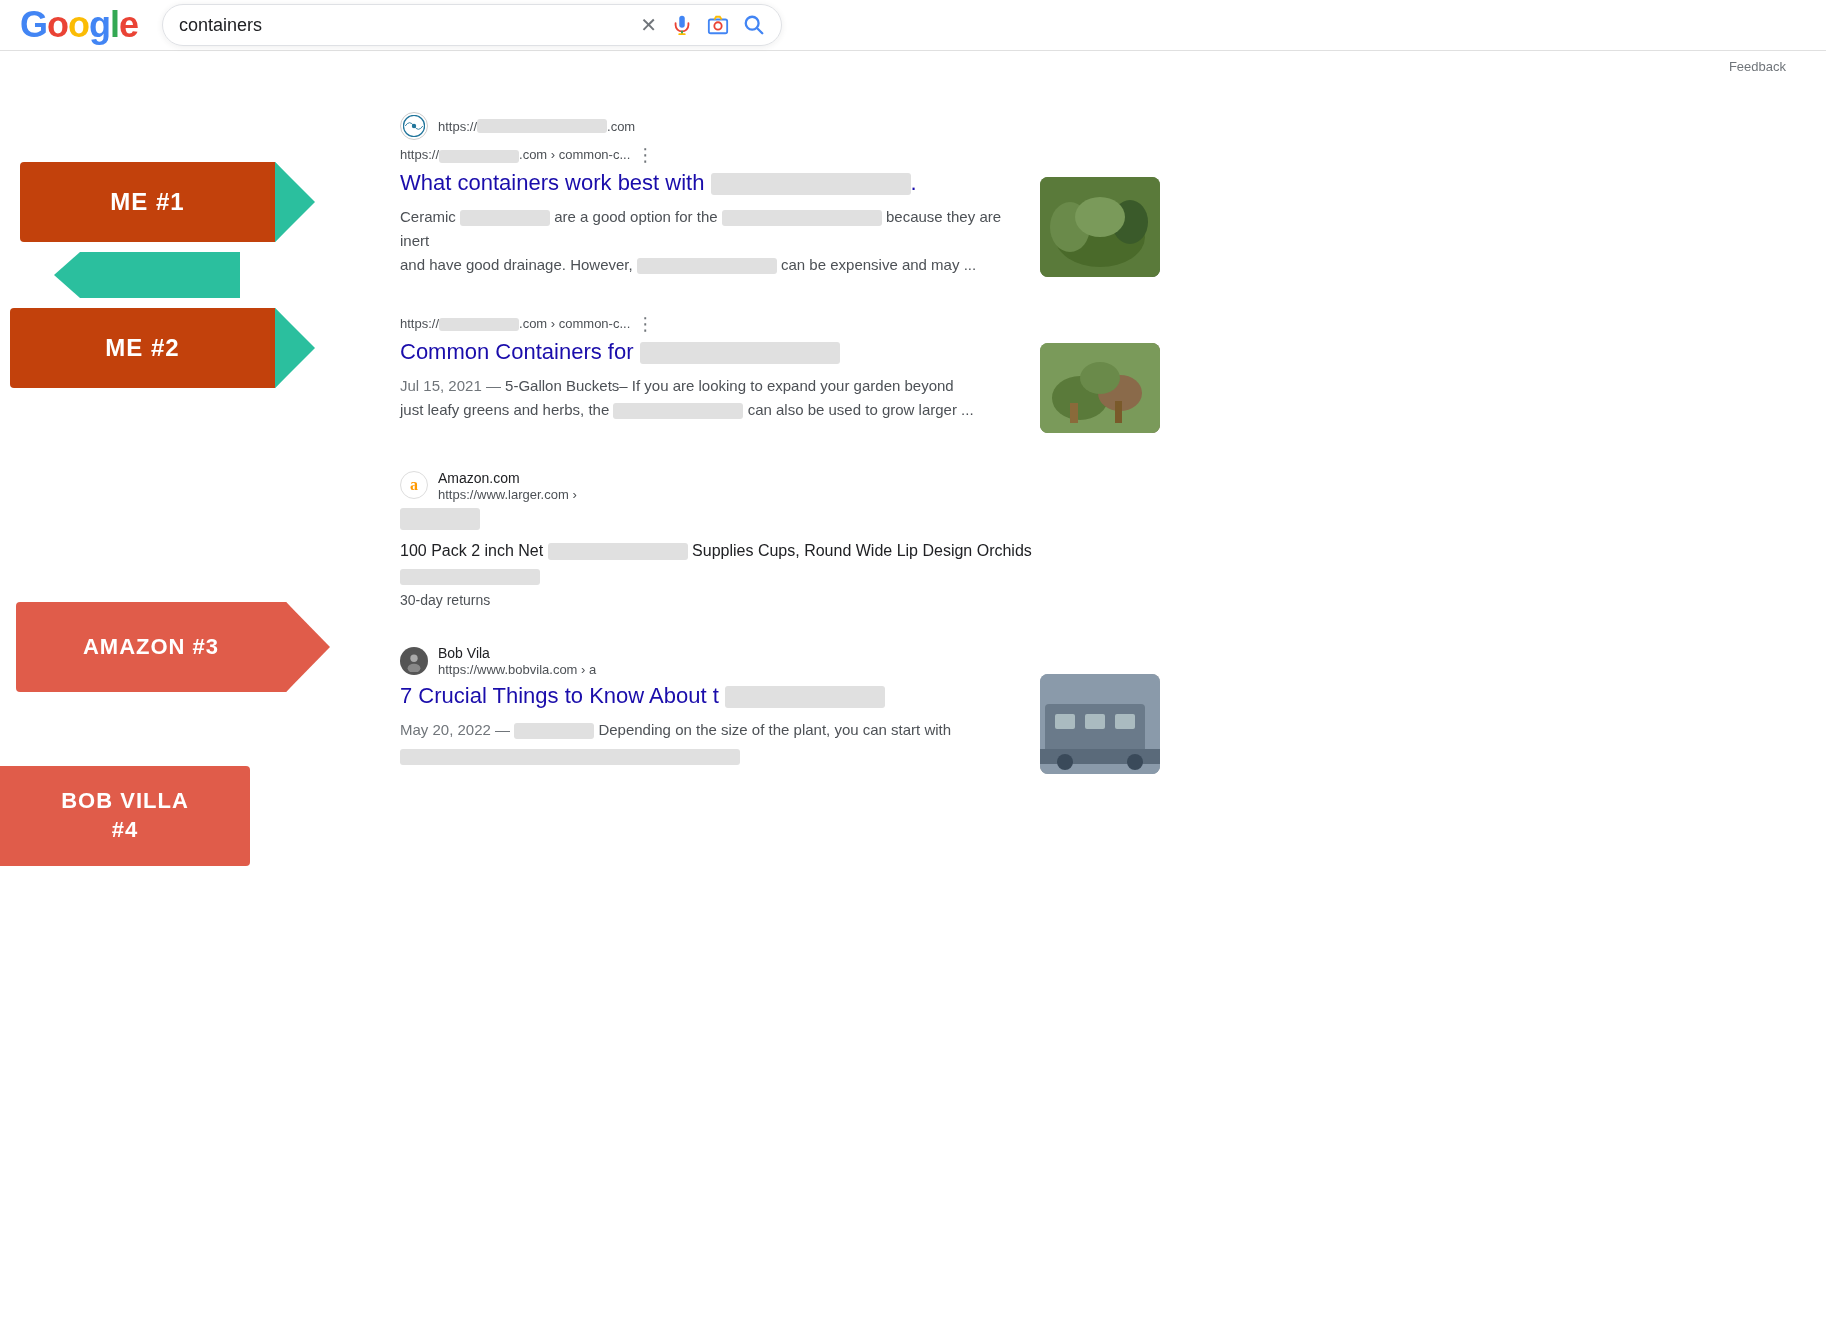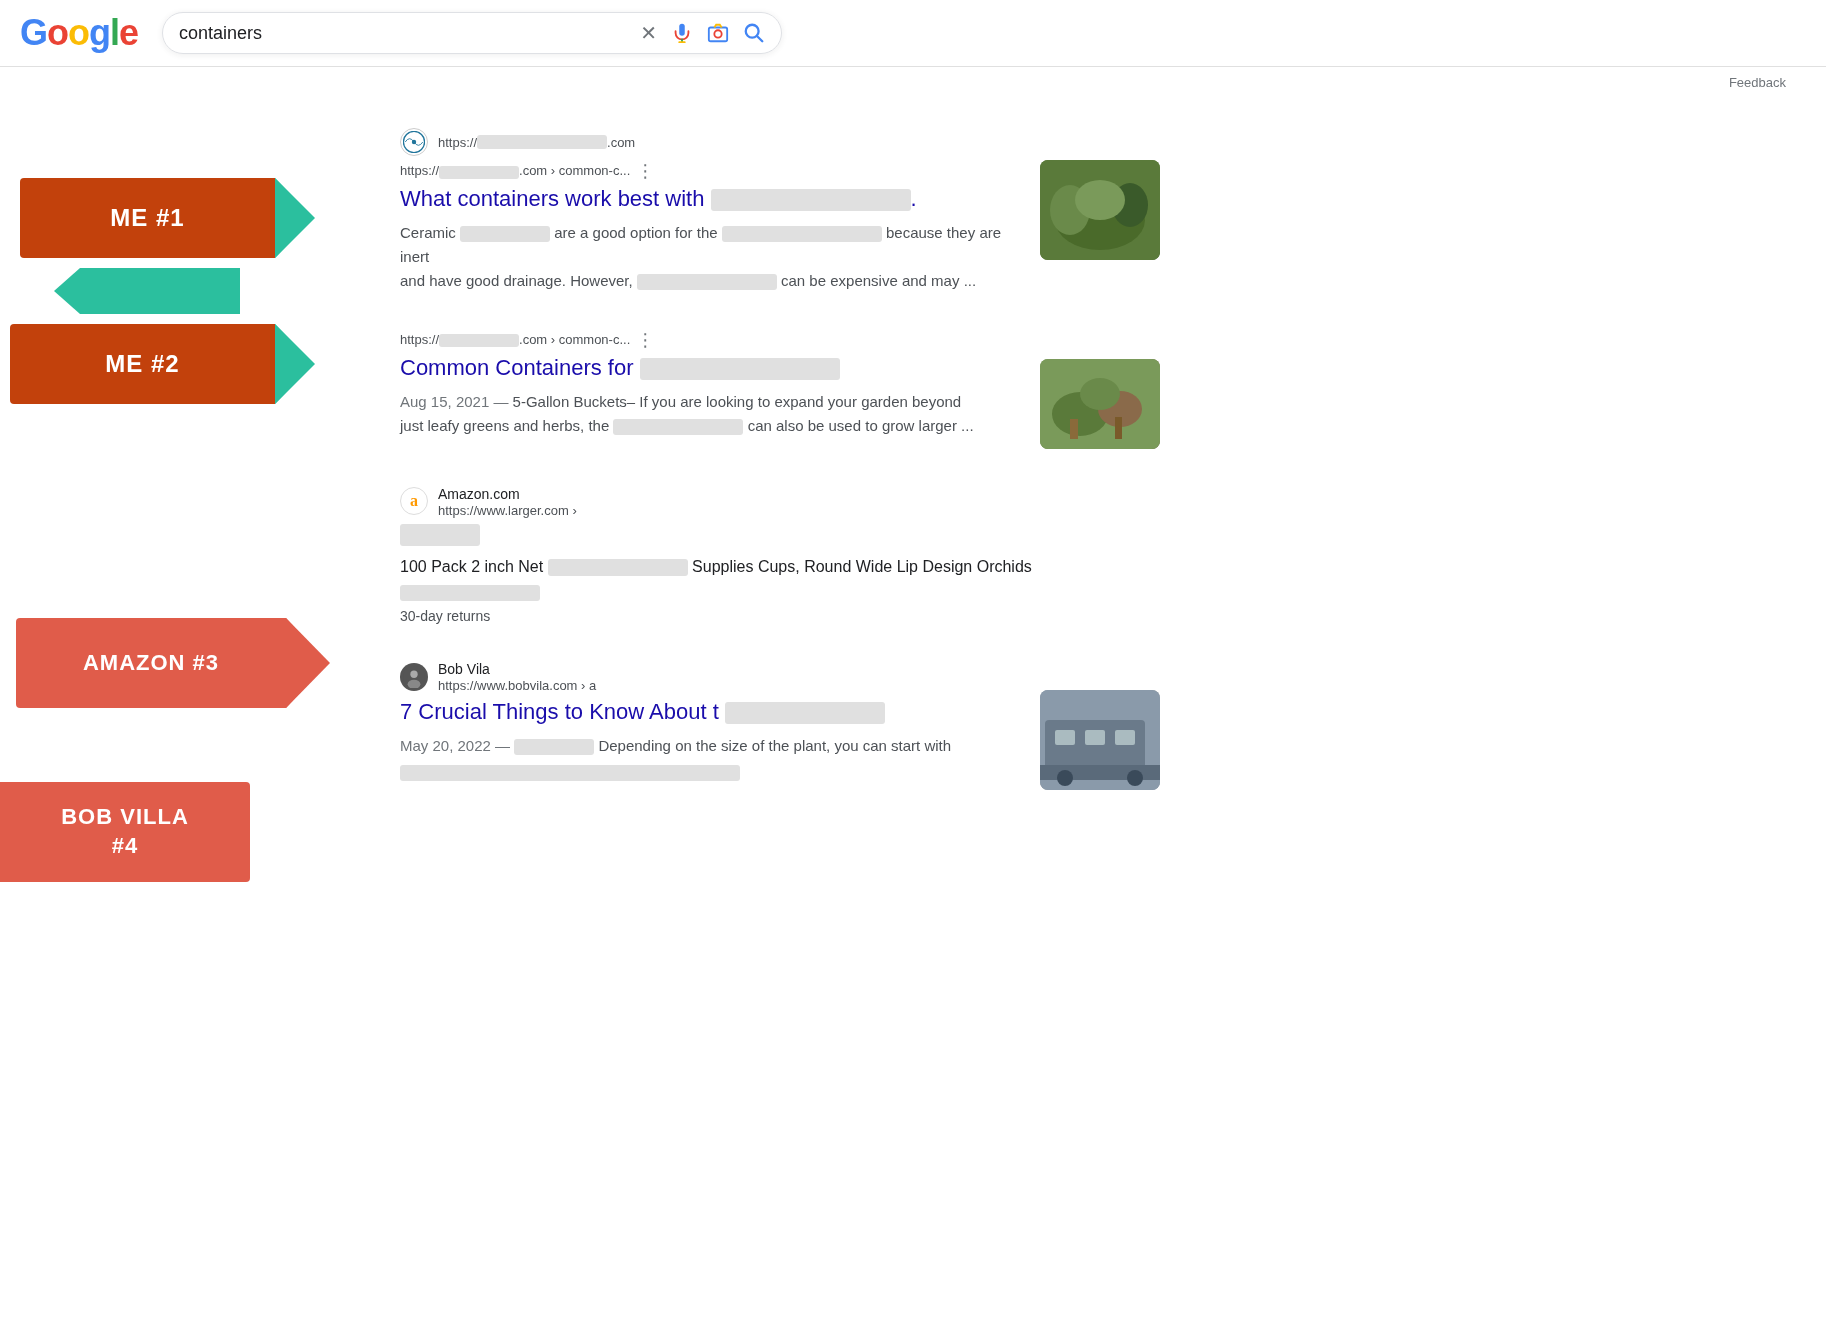--- a/index.html
+++ b/index.html
@@ -8,21 +8,21 @@
       background: #fff;
       width: 1826px;
       min-height: 1344px;
       overflow-x: hidden;
     }
 
     
     .header {
       display: flex;
       align-items: center;
-      padding: 12px 20px;
+      padding: 4px 20px;
       border-bottom: 1px solid #e0e0e0;
       background: #fff;
     }
     .google-logo {
       font-size: 36px;
       font-weight: 700;
       letter-spacing: -1px;
       margin-right: 24px;
       flex-shrink: 0;
     }
@@ -374,21 +374,21 @@
 
           <span style="color:white;font-weight:700;font-size:22px;text-transform:uppercase;letter-spacing:1px;line-height:1.3;">BOB VILLA<br>#4</span>
         </div>
       </div>
     </div>
 
   </div>
 
   <div class="results-column">
 
-    <div class="result-item" style="display:flex; align-items:center; gap: 8px;">
+    <div class="result-item" style="display:flex; align-items:flex-end; gap: 8px;">
       <div style="flex:1;">
         <div class="result-source">
           <div class="source-favicon wp">
             <svg width="22" height="22" viewBox="0 0 100 100">
               <circle cx="50" cy="50" r="48" fill="none" stroke="#21759b" stroke-width="6"></circle>
               <circle cx="50" cy="50" r="10" fill="#21759b"></circle>
               <path d="M10 50 Q30 20 50 50 Q70 80 90 50" stroke="#21759b" stroke-width="4" fill="none"></path>
             </svg>
           </div>
           <div>
@@ -423,21 +423,21 @@
     <div class="result-item" style="display:flex; align-items:flex-start; gap: 20px;">
       <div style="flex:1;">
         <div class="result-url-row">
           <span style="color:#4d5156;font-size:13px;">https://<span class="blurred-text" style="width:80px;display:inline-block;height:13px;vertical-align:middle;"></span>.com › common-c...</span>
           <span class="three-dots">⋮</span>
         </div>
         <a class="result-title">
           Common Containers for <span class="blurred-text" style="width:200px;display:inline-block;height:22px;vertical-align:middle;"></span>
         </a>
         <p class="result-snippet">
-          <span style="color:#70757a;">Aug 15, 2021 —</span> 5-Gallon Buckets– If you are looking to expand your garden beyond<br>
+          <span style="color:#70757a;">Jul 15, 2021 —</span> 5-Gallon Buckets– If you are looking to expand your garden beyond<br>
           just leafy greens and herbs, the <span class="blurred-text" style="width:130px;display:inline-block;height:16px;vertical-align:middle;"></span> can also be used to grow larger ...
         </p>
       </div>
       <div class="thumbnail thumb2" style="width:120px;height:90px;border-radius:8px;flex-shrink:0;margin-top:30px;">
         <svg width="120" height="90" viewBox="0 0 120 90">
           <rect width="120" height="90" fill="#7a9a5a"></rect>
           <ellipse cx="40" cy="55" rx="28" ry="22" fill="#5a7a3a"></ellipse>
           <ellipse cx="80" cy="50" rx="22" ry="18" fill="#8a6a4a"></ellipse>
           <ellipse cx="60" cy="35" rx="20" ry="16" fill="#6a8a4a"></ellipse>
           <rect x="30" y="60" width="8" height="20" fill="#8a6a3a"></rect>

